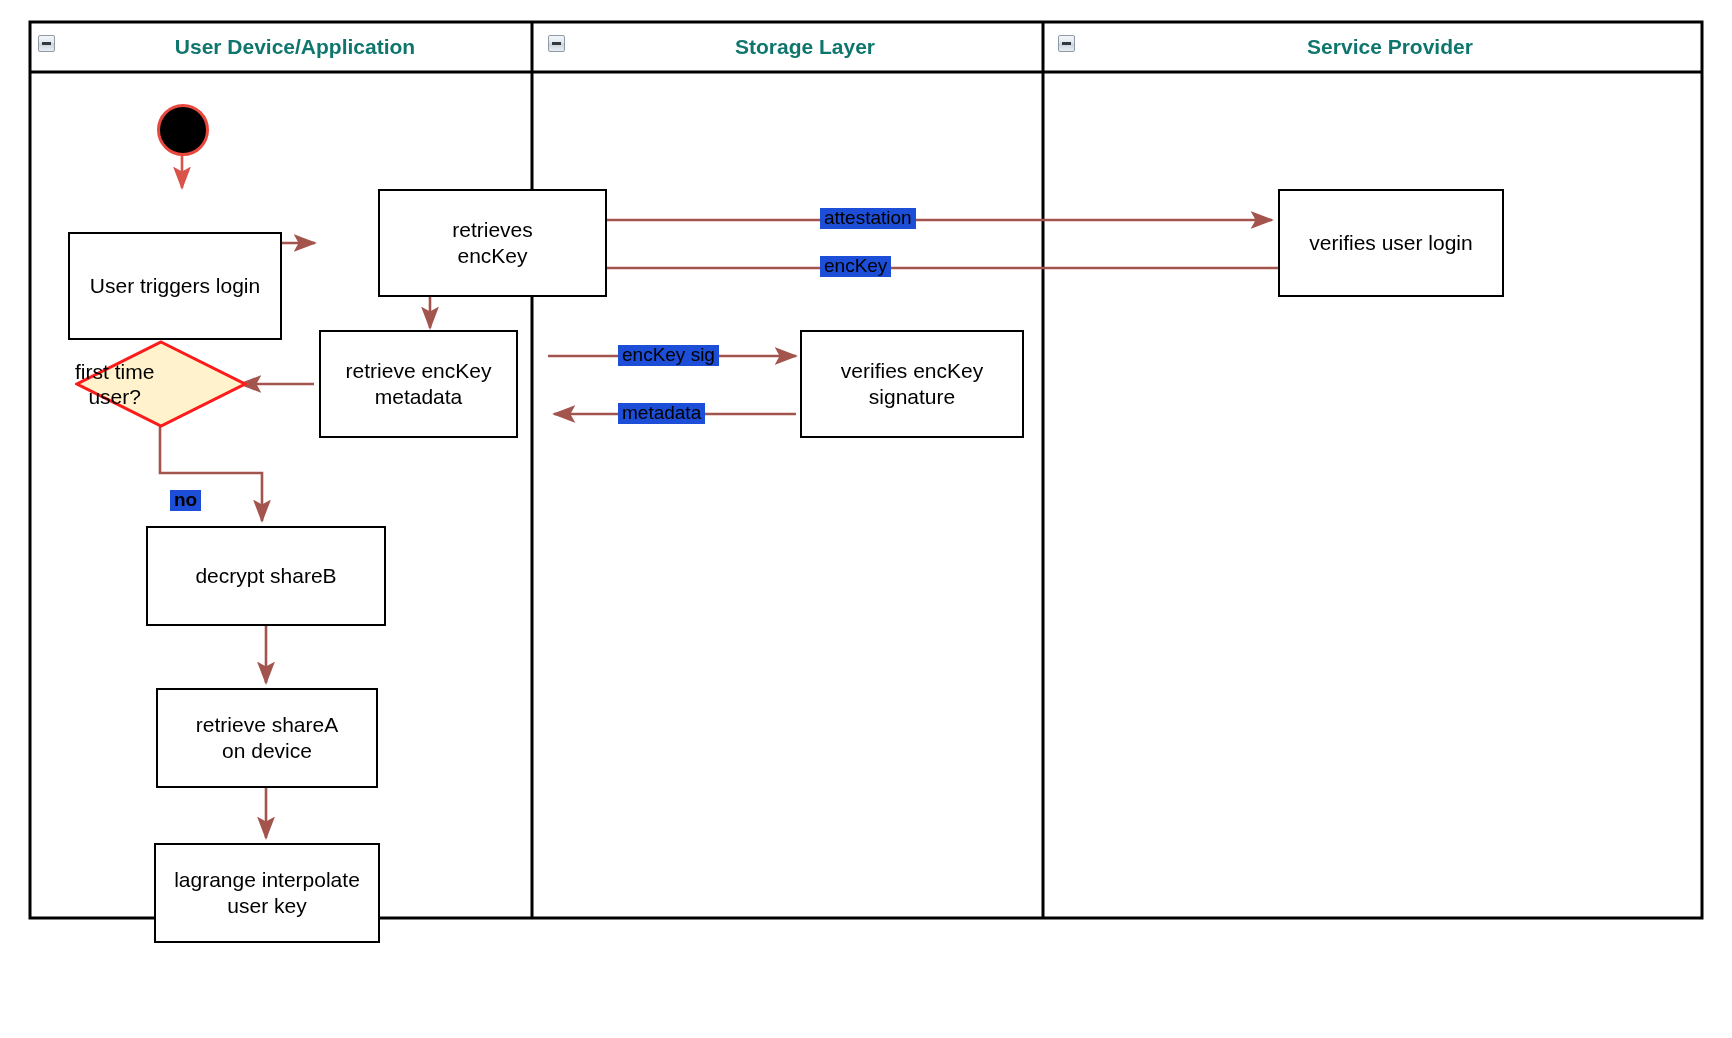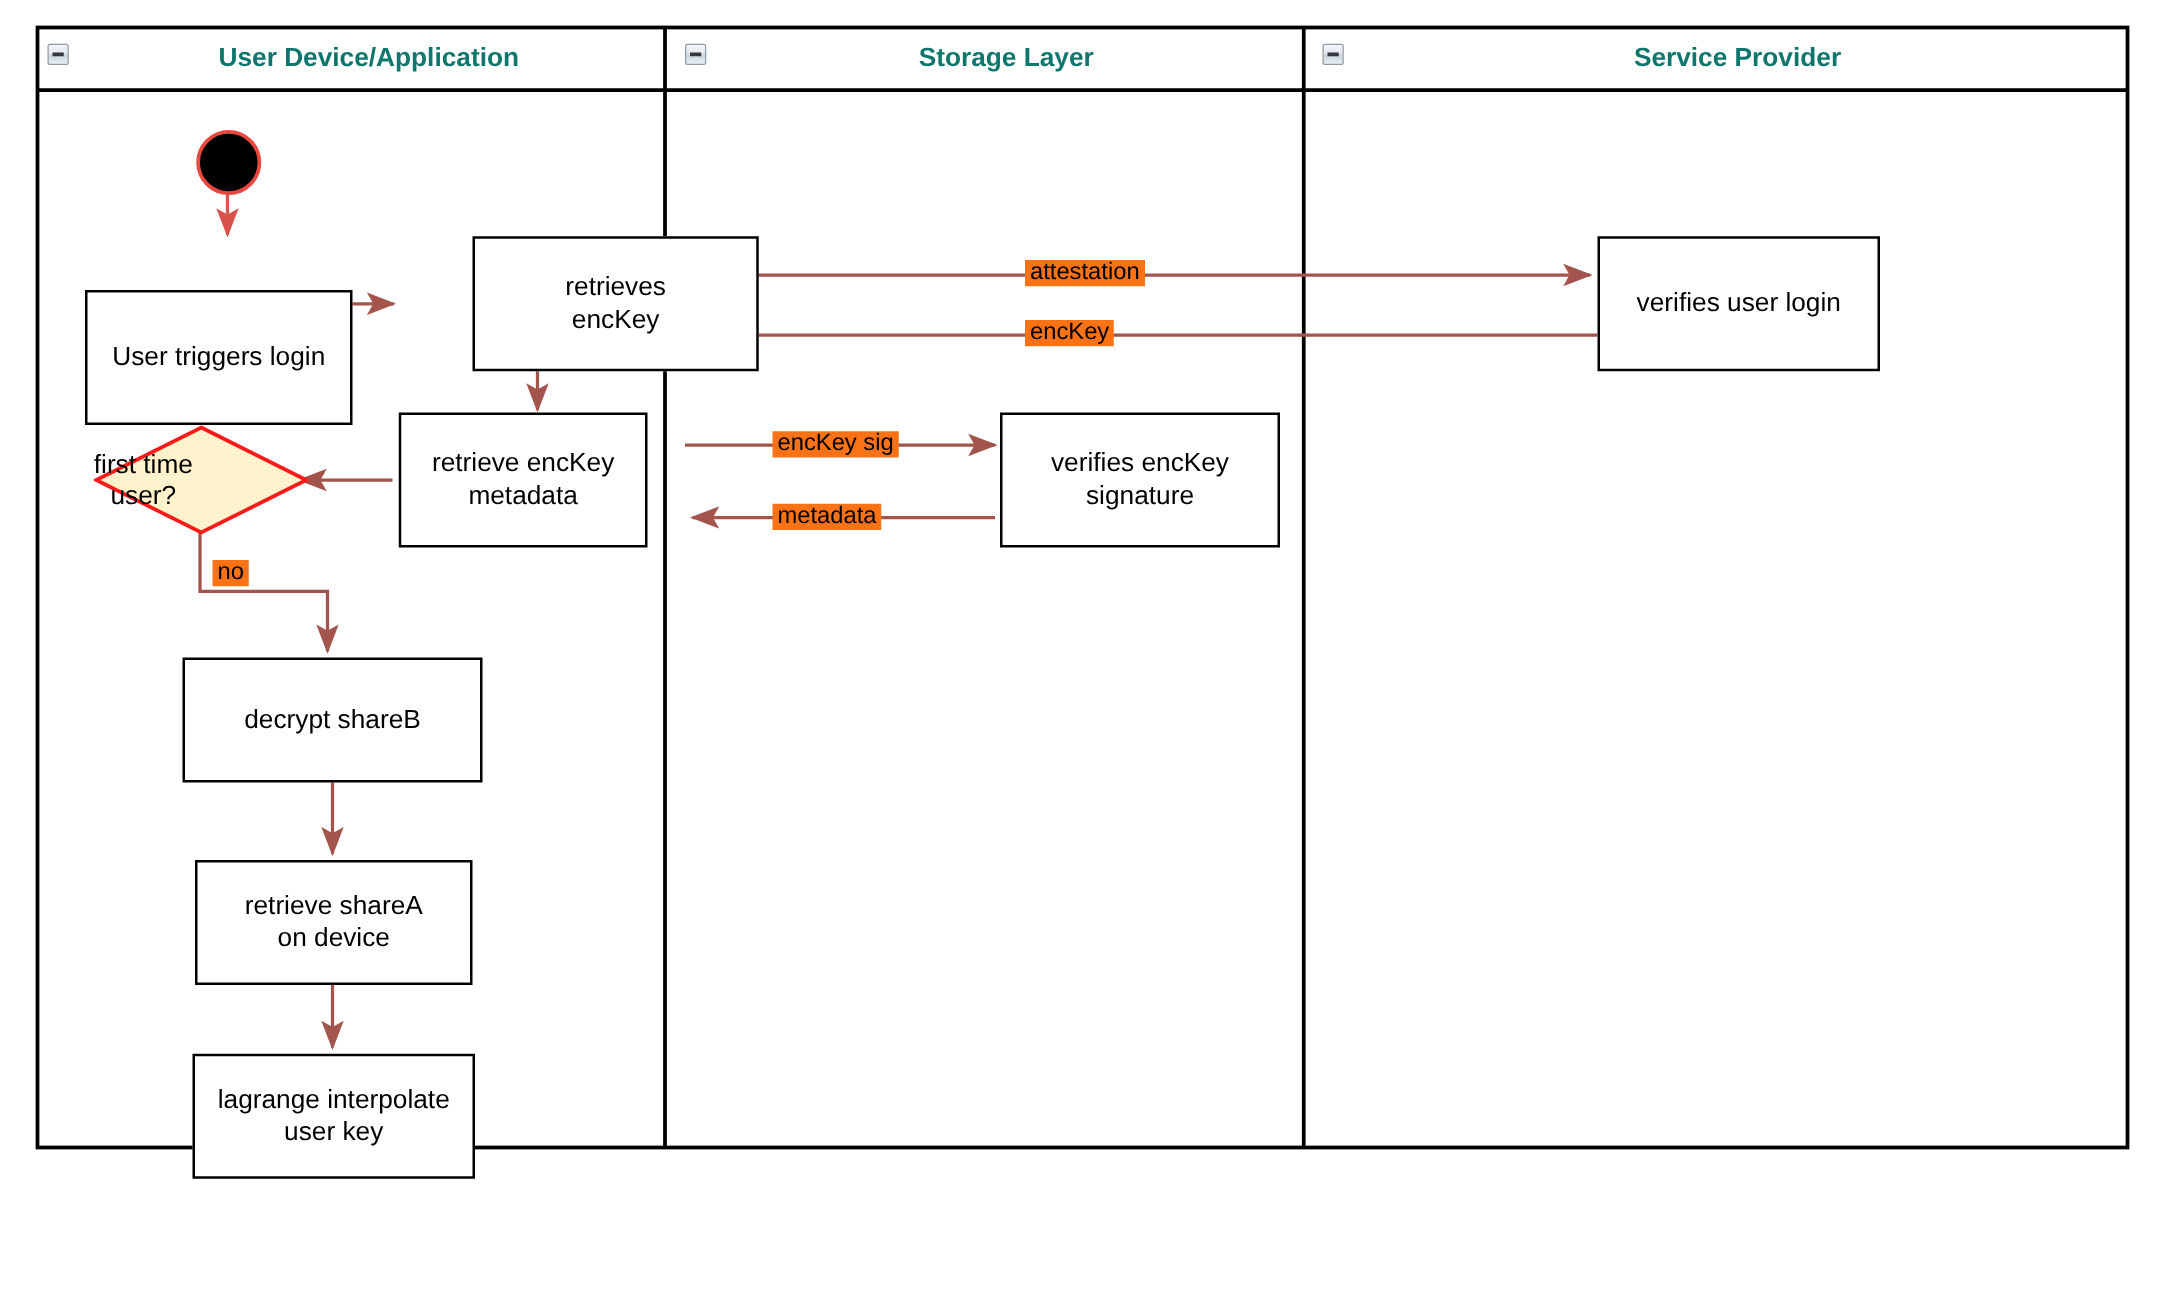--- a/index.html
+++ b/index.html
@@ -129,21 +129,21 @@
   }
   .edge-path-start {
     fill: none;
     stroke: #d9534a;
     stroke-width: 2.6;
   }
   .edge-label {
     position: absolute;
     font-size: 19px;
     color: #000000;
-    background: #f97316;
+    background: #1d4ed8;
     padding: 0 4px;
     font-family: "Liberation Sans", sans-serif;
     white-space: nowrap;
     line-height: 1.1;
   }
 </style>
 </head>
 <body>
 
 <div id="stage">
@@ -235,15 +235,15 @@
   <div class="node" style="left:1278px; top:189px; width:226px; height:108px;">verifies user login</div>
 
   <div class="edge-label" style="left:820px; top:208px;">attestation</div>
 
   <div class="edge-label" style="left:820px; top:256px;">encKey</div>
 
   <div class="edge-label" style="left:618px; top:345px;">encKey sig</div>
 
   <div class="edge-label" style="left:618px; top:403px;">metadata</div>
 
-  <div class="edge-label" style="left:170px; top:448px;">no</div>
+  <div class="edge-label" style="left:170px; top:490px;font-weight:bold;">no</div>
 
 </div>
 
 </body></html>

